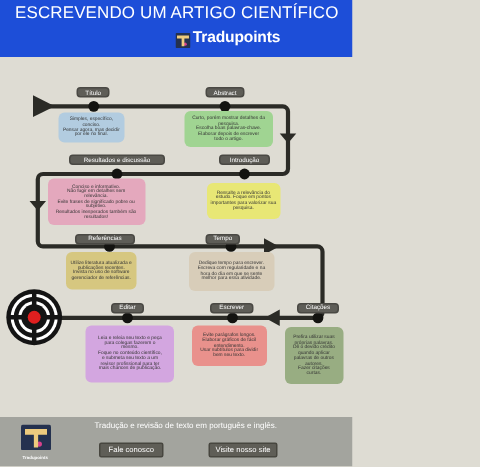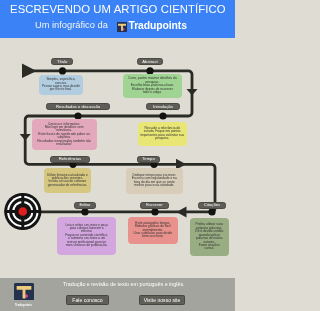--- a/index.html
+++ b/index.html
@@ -1,21 +1,21 @@
 <!DOCTYPE html>
 <html><head>
 <meta charset="utf-8">
 <style>
   html,body{margin:0;padding:0;}
   body{width:235px;height:311px;overflow:hidden;
        font-family:"Liberation Sans",sans-serif;background:#dedcd3;}
   #root{position:relative;width:235px;height:311px;overflow:hidden;}
 
   
-  .header{position:absolute;left:0;top:0;width:235px;height:38px;background:#3b82f6;}
+  .header{position:absolute;left:0;top:0;width:235px;height:38px;background:#1d4ed8;}
   .h-title{position:absolute;left:10px;top:3.2px;font-size:11.3px;color:#ffffff;
            letter-spacing:.1px;white-space:nowrap;}
   .h-sub{position:absolute;left:35px;top:19.8px;font-size:9.3px;color:#f4f4f1;white-space:nowrap;}
   .h-logo{position:absolute;left:117px;top:21.5px;width:10px;height:10px;}
   .h-brand{position:absolute;left:128.5px;top:19.5px;font-size:10.4px;font-weight:bold;
            color:#ffffff;white-space:nowrap;letter-spacing:-.1px;}
 
   
   svg.flow{position:absolute;left:0;top:0;width:235px;height:311px;overflow:visible;}
 
@@ -36,21 +36,20 @@
          font-size:5.1px;display:flex;align-items:center;justify-content:center;
          white-space:nowrap;border:.5px solid #47463f;box-sizing:border-box;}
 </style>
 </head>
 <body>
 
 <div id="root">
 
   <div class="header">
     <div class="h-title">ESCREVENDO UM ARTIGO CIENTÍFICO</div>
-    <div class="h-sub">Um infográfico da</div>
     <svg class="h-logo" viewBox="0 0 196 196">
       <rect x="0" y="0" width="196" height="196" rx="14" fill="#24314f"></rect>
       <circle cx="126" cy="146" r="22" fill="#d6418c"></circle>
       <path d="M20 34 H176 V72 H116 V172 H80 V72 H20 Z" fill="#edcb7e"></path>
     </svg>
     <div class="h-brand">Tradupoints</div>
   </div>
 
   <svg class="flow" viewBox="0 0 235 311">
     <g fill="none" stroke="#2b2b26" stroke-width="2.8">

